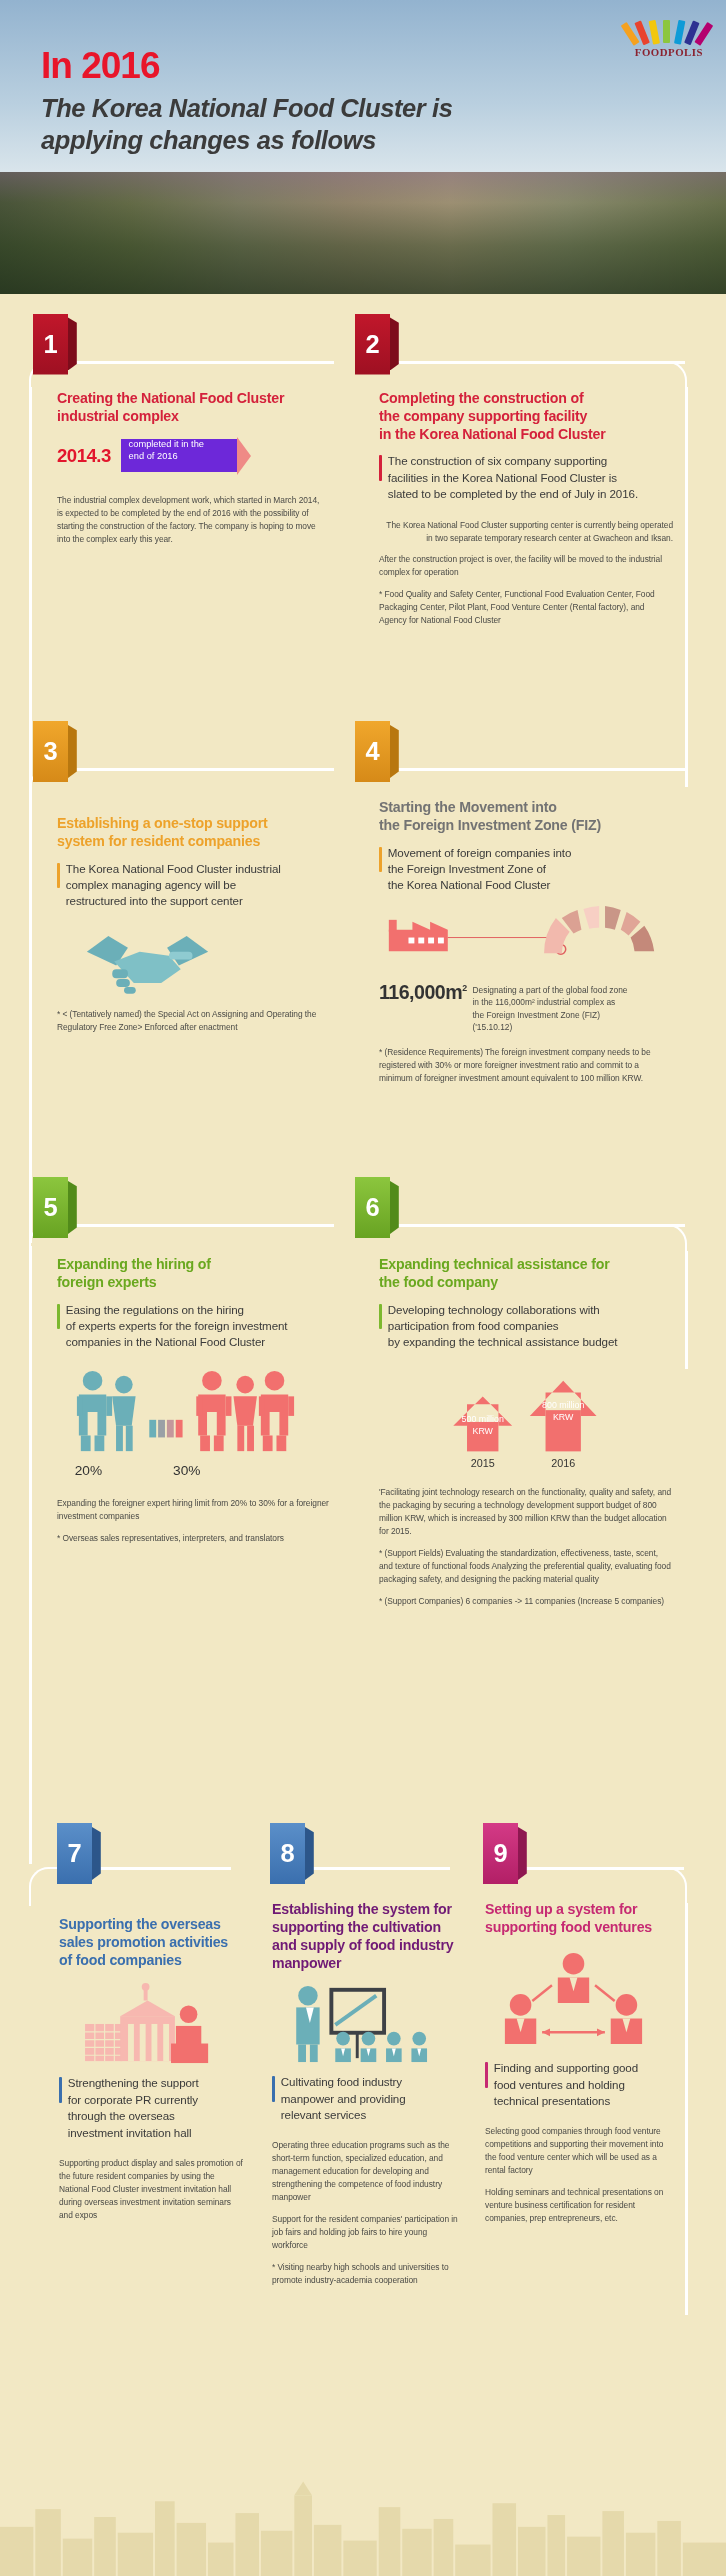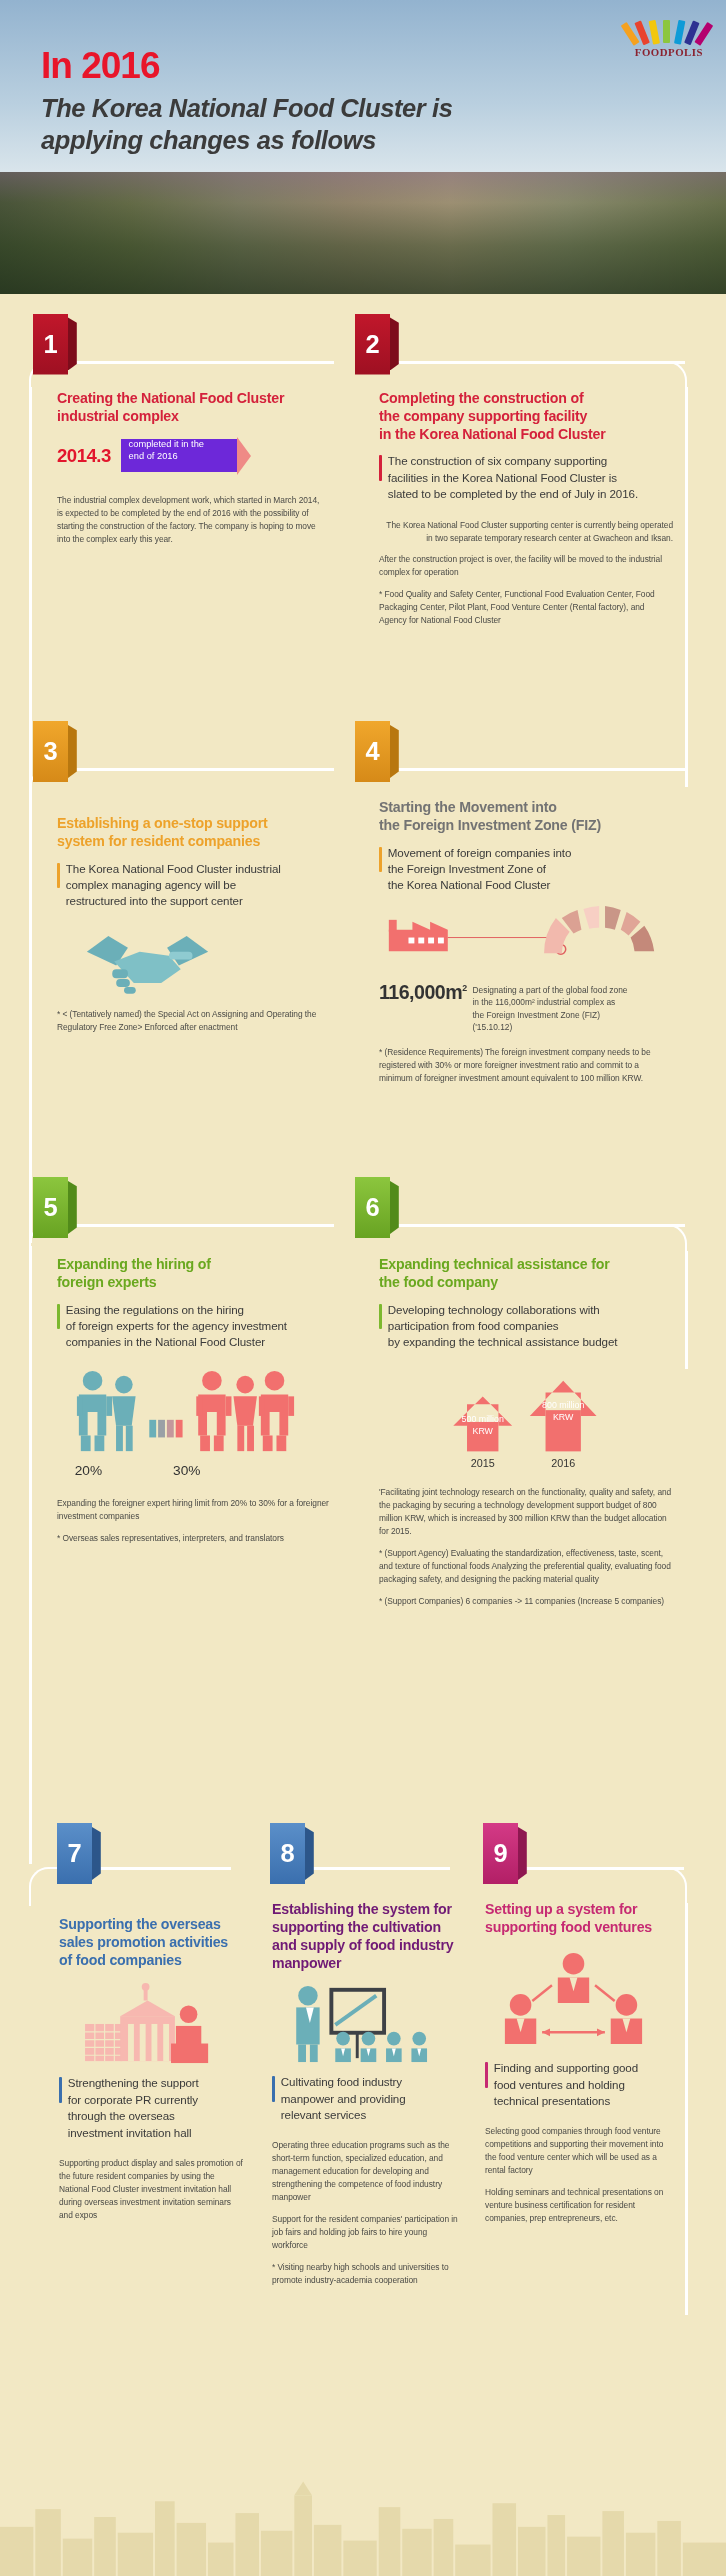--- a/index.html
+++ b/index.html
@@ -327,21 +327,21 @@
       <div class="body-f" style="background:linear-gradient(to bottom,#8cc63e,#68a322);">5</div>
       <div class="fold" style="background:#528b1a;"></div>
     </div>
     <div class="sec" style="left:57px; top:962px; width:285px;">
       <h3 style="color:#6aa81f;">
         <div>Expanding the hiring of</div>
         <div>foreign experts</div>
       </h3>
       <div class="lead sec-lead-accent-green">
         <div>Easing the regulations on the hiring</div>
-        <div>of foreign experts for the agency investment</div>
+        <div>of experts experts for the foreign investment</div>
         <div>companies in the National Food Cluster</div>
       </div>
 
       <svg class="ico" width="245" height="90" viewBox="0 0 250 92" style="margin:15.7px 0 0 5.9px;">
         <g fill="#6bafb8">
           <circle cx="30" cy="14" r="10"></circle>
             <path d="M16 28 h28 v42 h-9 v-24 h-10 v24 h-9 z"></path>
           <path d="M14 30 h6 v20 h-6 z"></path>
             <path d="M44 30 h6 v20 h-6 z"></path>
           <rect x="18" y="70" width="10" height="16"></rect>
@@ -406,21 +406,21 @@
         <text x="76" y="70" text-anchor="middle" fill="#ffffff" font-size="9" font-family="Liberation Sans, sans-serif">KRW</text>
         <path d="M140 28 L176 28 L176 52 L192 52 L158 16 L124 52 L140 52 Z" fill="#f2706e"></path>
         <rect x="140" y="46" width="36" height="42" fill="#f2706e"></rect>
         <text x="158" y="44" text-anchor="middle" fill="#ffffff" font-size="9" font-family="Liberation Sans, sans-serif">800 million</text>
         <text x="158" y="56" text-anchor="middle" fill="#ffffff" font-size="9" font-family="Liberation Sans, sans-serif">KRW</text>
         <text x="76" y="104" text-anchor="middle" fill="#333333" font-size="11" font-family="Liberation Sans, sans-serif">2015</text>
         <text x="158" y="104" text-anchor="middle" fill="#333333" font-size="11" font-family="Liberation Sans, sans-serif">2016</text>
       </svg>
 
       <div class="note" style="margin-top:15.7px;">'Facilitating joint technology research on the functionality, quality and safety, and the packaging by securing a technology development support budget of 800 million KRW, which is increased by 300 million KRW than the budget allocation for 2015.</div>
-      <div class="note">* (Support Agency) Evaluating the standardization, effectiveness, taste, scent, and texture of  functional foods Analyzing the preferential quality, evaluating food packaging safety, and designing the packing material quality</div>
+      <div class="note">* (Support Fields) Evaluating the standardization, effectiveness, taste, scent, and texture of  functional foods Analyzing the preferential quality, evaluating food packaging safety, and designing the packing material quality</div>
       <div class="note">* (Support Companies) 6 companies -&gt; 11 companies (Increase 5 companies)</div>
     </div>
 
     <div class="flag" style="left:57px; top:1529px;">
       <div class="body-f" style="background:linear-gradient(to bottom,#5b8fc9,#3a6fae);">7</div>
       <div class="fold" style="background:#2c568a;"></div>
     </div>
     <div class="sec" style="left:59px; top:1607px; width:186px;">
       <h3 style="color:#3a6fae;margin-top:15px;">
         <div>Supporting the overseas</div>

